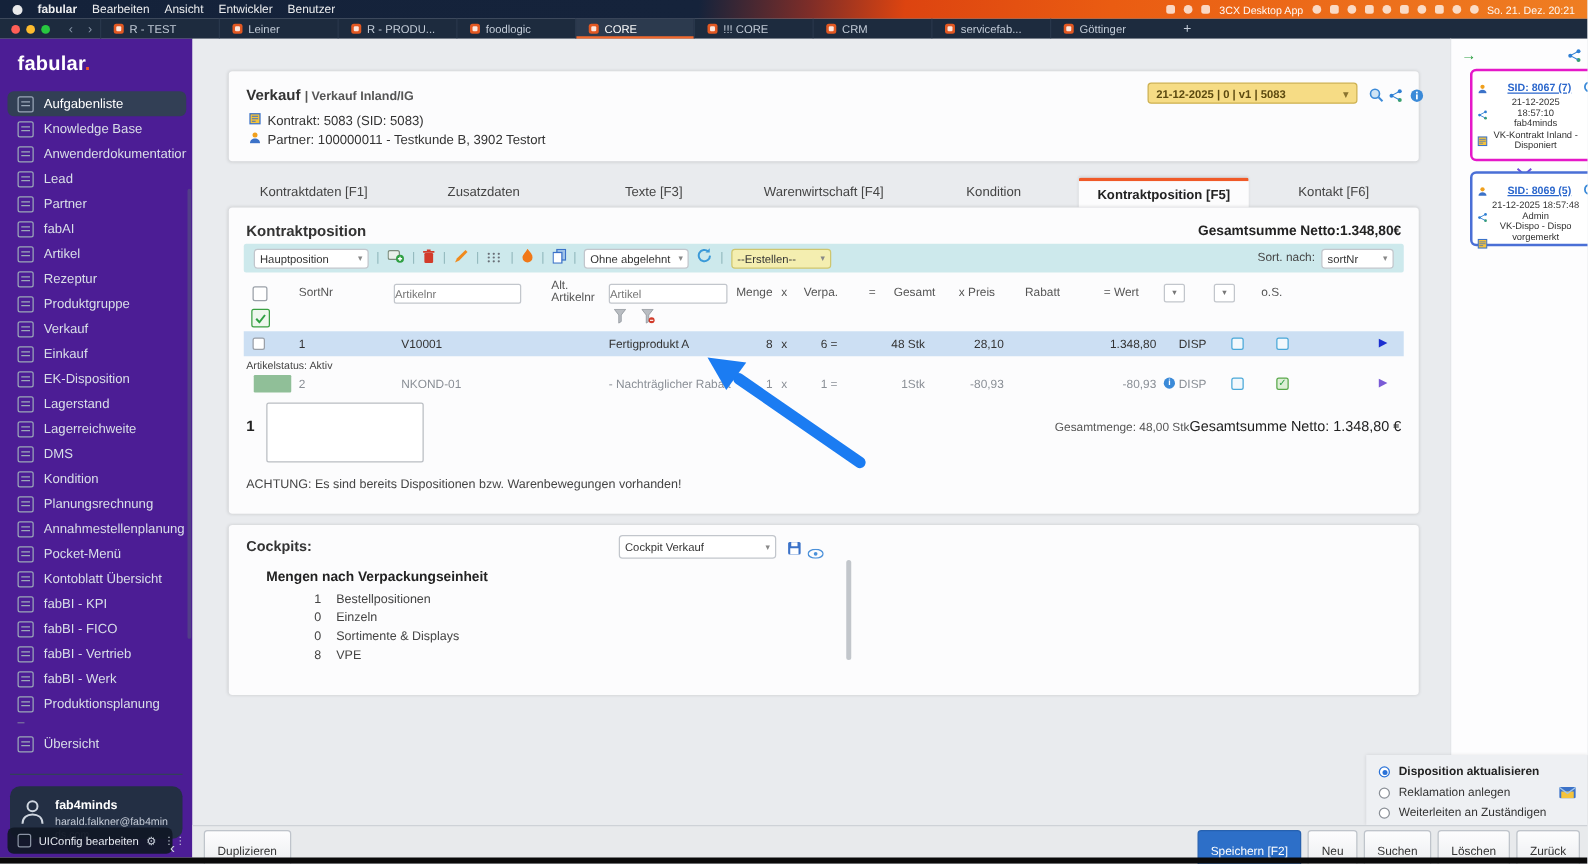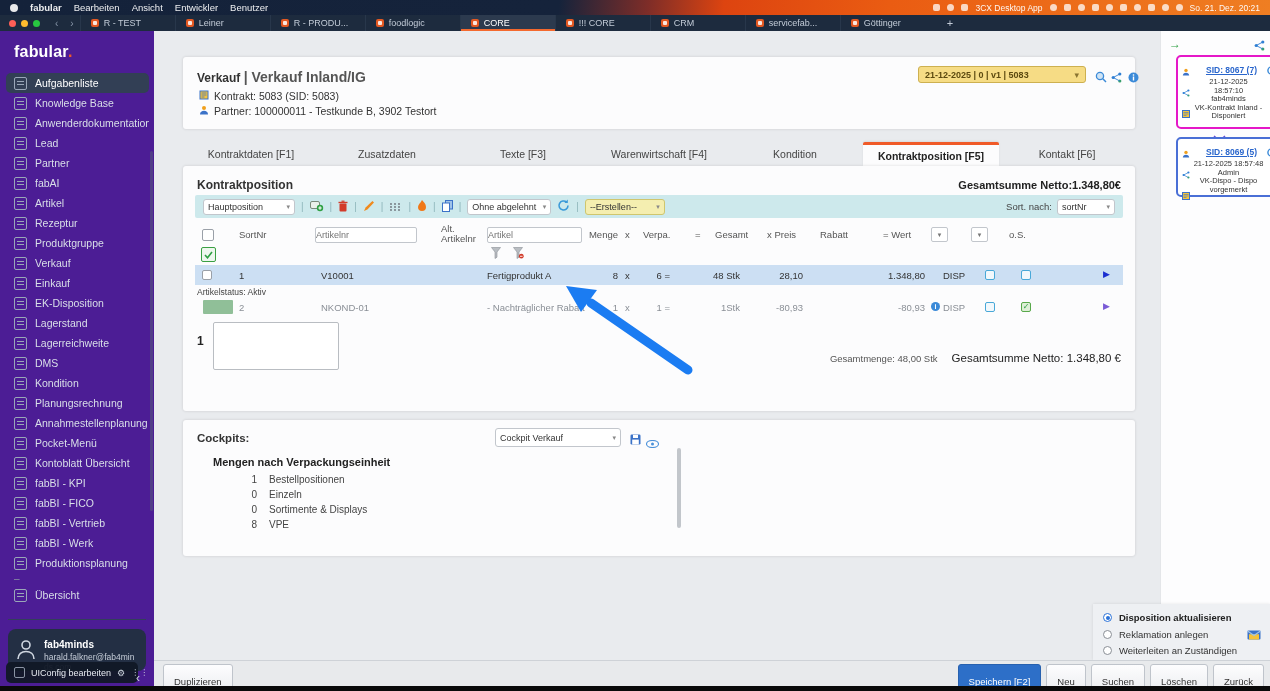--- a/index.html
+++ b/index.html
@@ -49,21 +49,21 @@
   .uiconfig .cb{width:9px;height:9px;border:1px solid #8a93a3;border-radius:2px;flex:none}
   .uiconfig .lbl{font-size:9px;color:#e6eaf0;white-space:nowrap}
   .gear{color:#cfd6e0;font-size:9px}
   .grip{color:#cfd6e0;font-size:8px;letter-spacing:1px}
   .collapse{position:absolute;left:136px;top:640px;color:#cfd6e0;font-size:12px}
   
   .main{position:absolute;left:154px;top:31px;width:1006px;height:655px;background:#e9ebee}
   .card{position:absolute;left:29px;width:952px;background:#fcfcfd;border-radius:3px;box-shadow:0 0 3px rgba(0,0,0,.14)}
   .hcard{top:26px;height:72px}
   .page-title{position:absolute;left:14px;top:12px;font-size:12px;font-weight:bold;color:#333}
-  .page-sub{font-size:14px;color:#555}
+  .page-sub{font-size:10px;color:#555}
   .hline{position:absolute;left:16px;display:flex;align-items:center;gap:5px;font-size:10.5px;color:#333}
   .ver-sel{position:absolute;left:735px;top:9px;width:168px;height:17px;background:#f6dc85;border:1px solid #cdb050;
            border-radius:3px;display:flex;align-items:center;justify-content:space-between;padding:0 6px;
            box-sizing:border-box;font-size:9px;font-weight:bold;color:#5c4a10}
   .ver-sel .ch{color:#8a7430;font-weight:normal}
   .hic{position:absolute;top:12px}
   
   .tabs-row{position:absolute;left:29px;top:111px;width:952px;height:24px;display:flex}
   .ftab{flex:1;display:flex;align-items:center;justify-content:center;font-size:10.5px;color:#444}
   .ftab.active{background:#fcfcfd;border-top:3px solid #f05a28;border-radius:2px 2px 0 0;font-weight:bold;color:#222;
@@ -97,21 +97,21 @@
   .rcb{position:absolute;top:5px;width:10px;height:10px;border:1.5px solid #49a8d8;border-radius:2px;background:#f2f8fc;box-sizing:border-box}
   .rcb.gr{border-color:#58a84a;background:#ddefd6;color:#2fa043;font-size:8px;line-height:8px;text-align:center}
   .rarrow{position:absolute;top:4px;font-size:9px;color:#1b2fd0}
   .rarrow.p{color:#7a5bd6}
   .statusln{position:absolute;left:14px;top:121px;font-size:8.5px;color:#444}
   .greenblk{position:absolute;left:8px;top:3px;width:30px;height:14px;background:#90bf98;border-radius:1px}
   .infoc{position:absolute;width:9px;height:9px;border-radius:50%;background:#3b8ad8;color:#fff;font-size:7px;
          line-height:9px;text-align:center;font-weight:bold}
   .sumnum{position:absolute;left:14px;top:168px;font-size:12px;font-weight:bold;color:#222}
   .sumbox{position:absolute;left:30px;top:156px;width:124px;height:46px;background:#fff;border:1px solid #b9bdc2;border-radius:2px}
-  .totals{position:absolute;right:14px;top:186px;display:flex;align-items:baseline;gap:14px}
+  .totals{position:absolute;right:14px;top:170px;display:flex;align-items:baseline;gap:0}
   .totals .tm{font-size:9.5px;color:#555}
   .totals .tn{font-size:11.5px;font-weight:normal;color:#222}
   .warn{position:absolute;left:14px;top:216px;font-size:10px;color:#444}
   
   .kcard{top:389px;height:136px}
   .ck-label{position:absolute;left:14px;top:12px;font-size:11.5px;font-weight:bold;color:#333}
   .ck-sel{position:absolute;left:312px;top:8px;width:126px;height:19px}
   .ck-ic1{position:absolute;left:447px;top:11px}
   .ck-ic2{position:absolute;left:463px;top:14px}
   .ck-head{position:absolute;left:30px;top:36px;font-size:11px;font-weight:bold;color:#222}
@@ -550,20 +550,21 @@
       <span class="rcb gr" style="left:826px">✓</span>
       <span class="rarrow p" style="left:908px">▶</span>
     </div>
 
     <div class="sumnum">1</div>
     <div class="sumbox"></div>
     <div class="totals">
       <span class="tm">Gesamtmenge: 48,00 Stk</span>
       <span class="tn">Gesamtsumme Netto: 1.348,80 €</span>
     </div>
+    <div class="warn">ACHTUNG: Es sind bereits Dispositionen bzw. Warenbewegungen vorhanden!</div>
   </div>
 
   <div class="card kcard">
     <div class="ck-label">Cockpits:</div>
     <div class="sel ck-sel">
         <span>Cockpit Verkauf</span>
         <span class="ch">▾</span>
       </div>
     <span class="svgi ck-ic1"><svg width="11" height="11">
           <rect x="0.5" y="0.5" width="10" height="10" rx="1.2" fill="#3b72c8"></rect>

